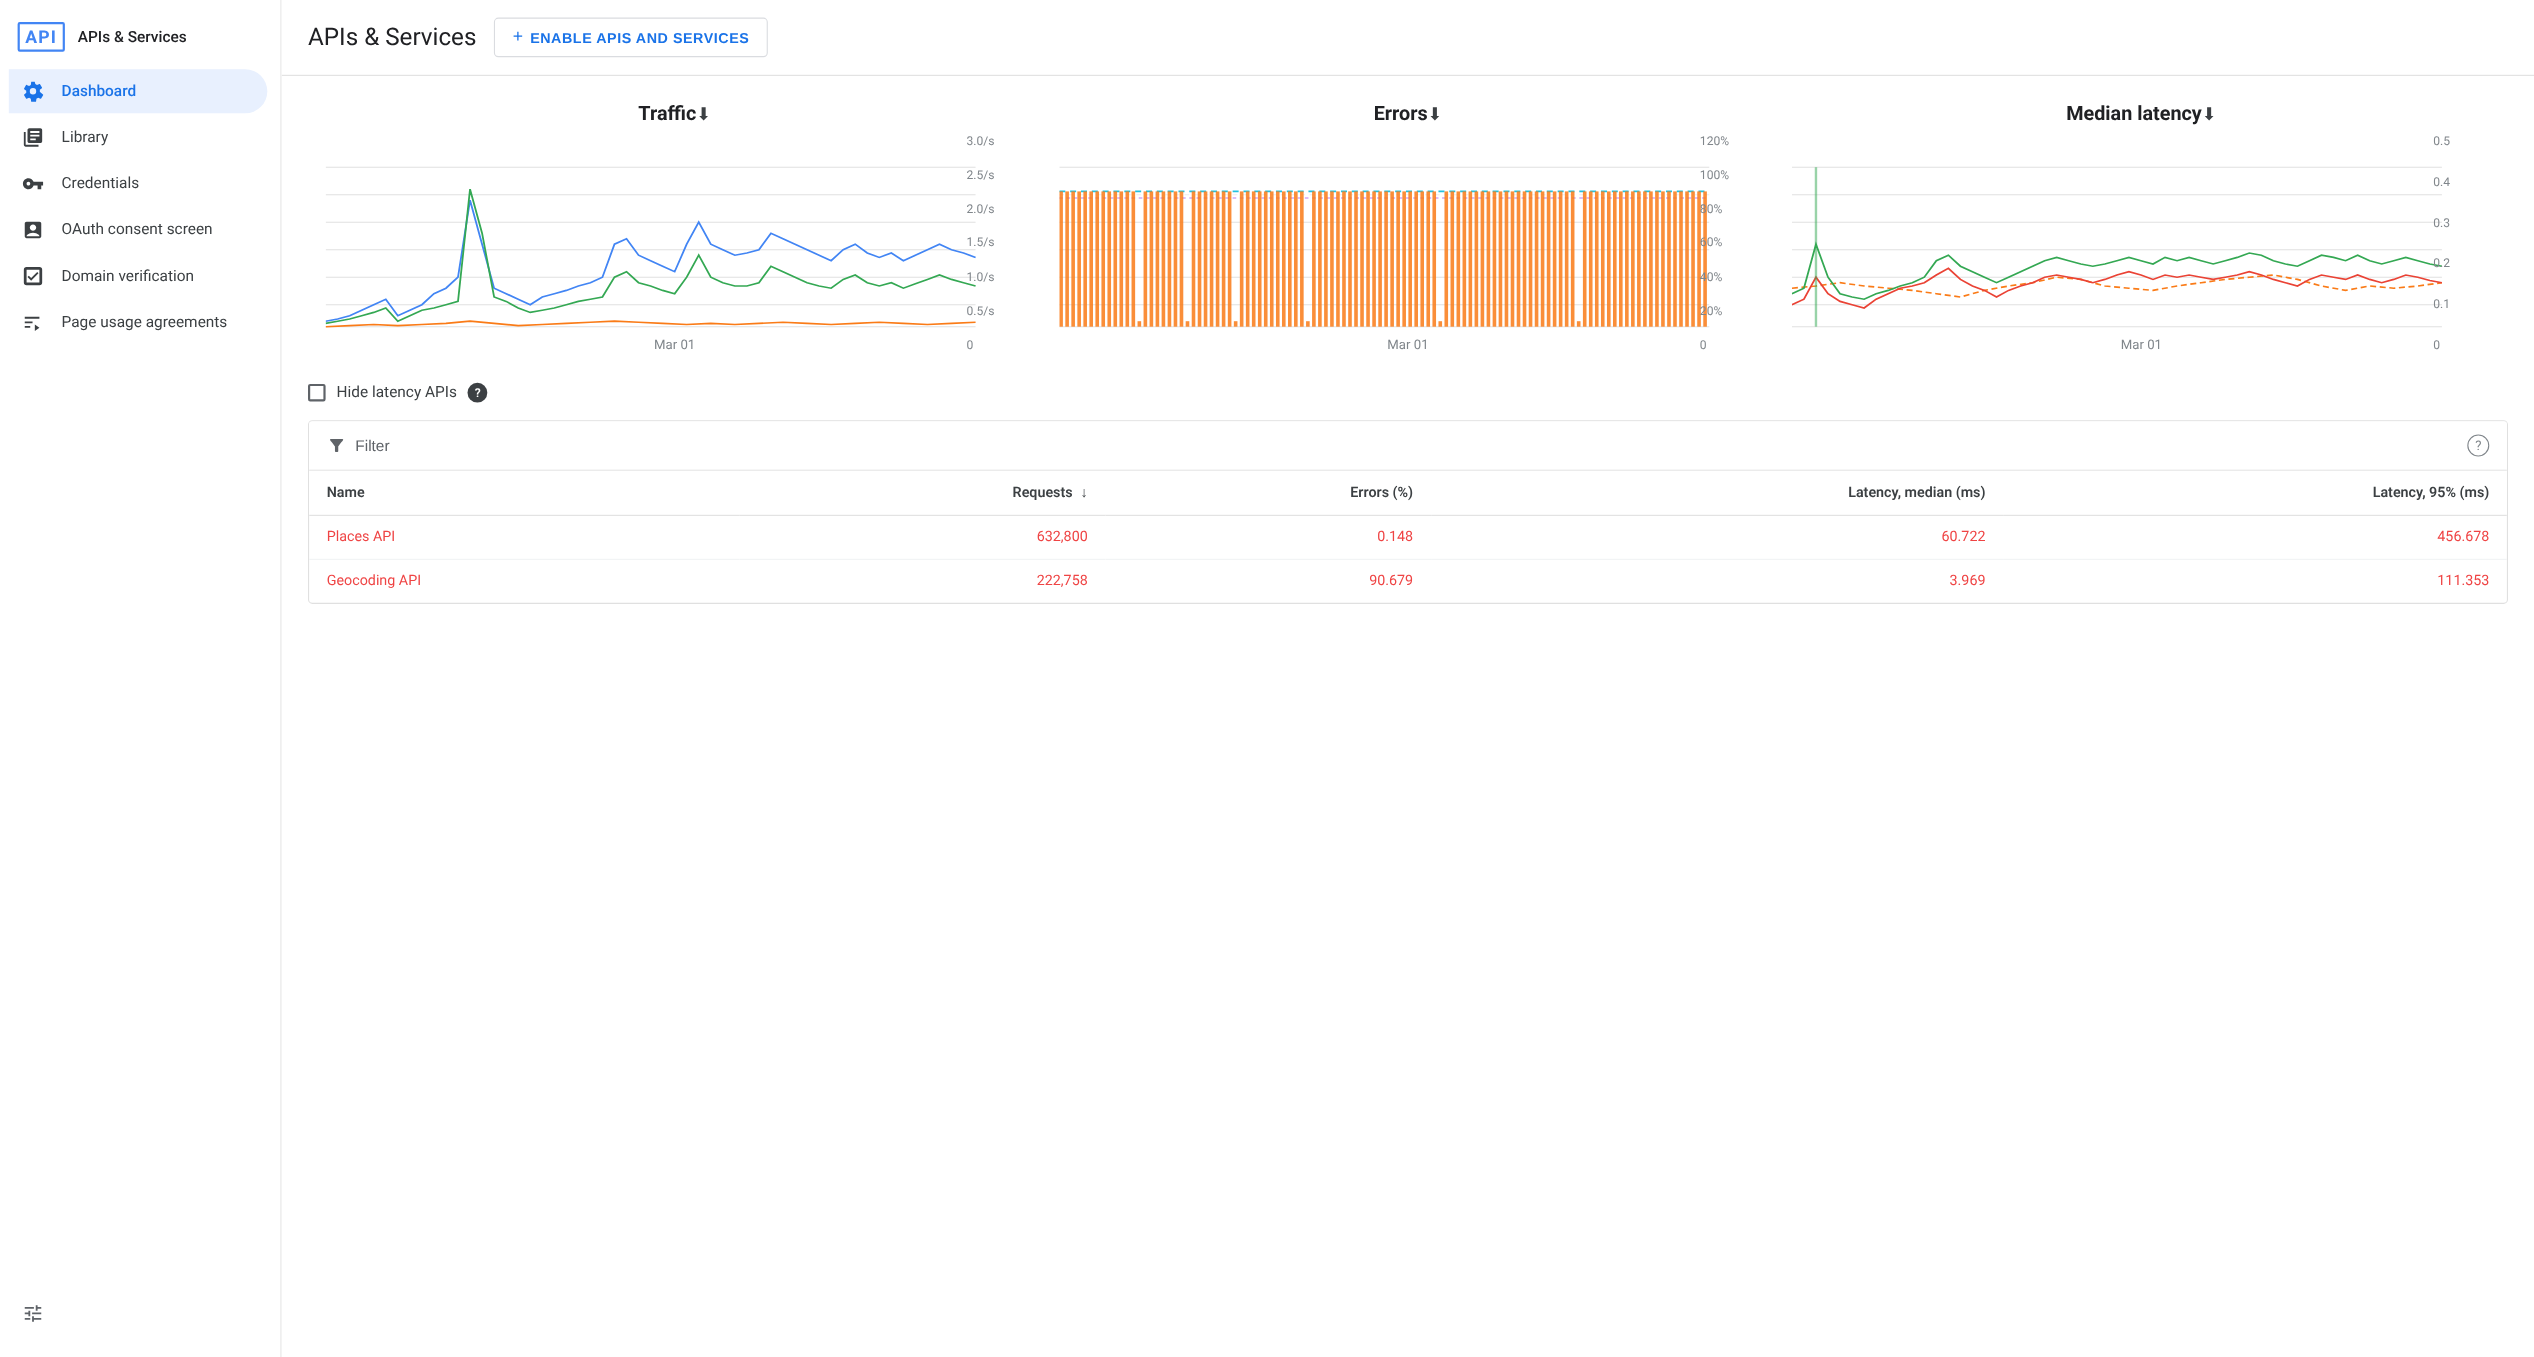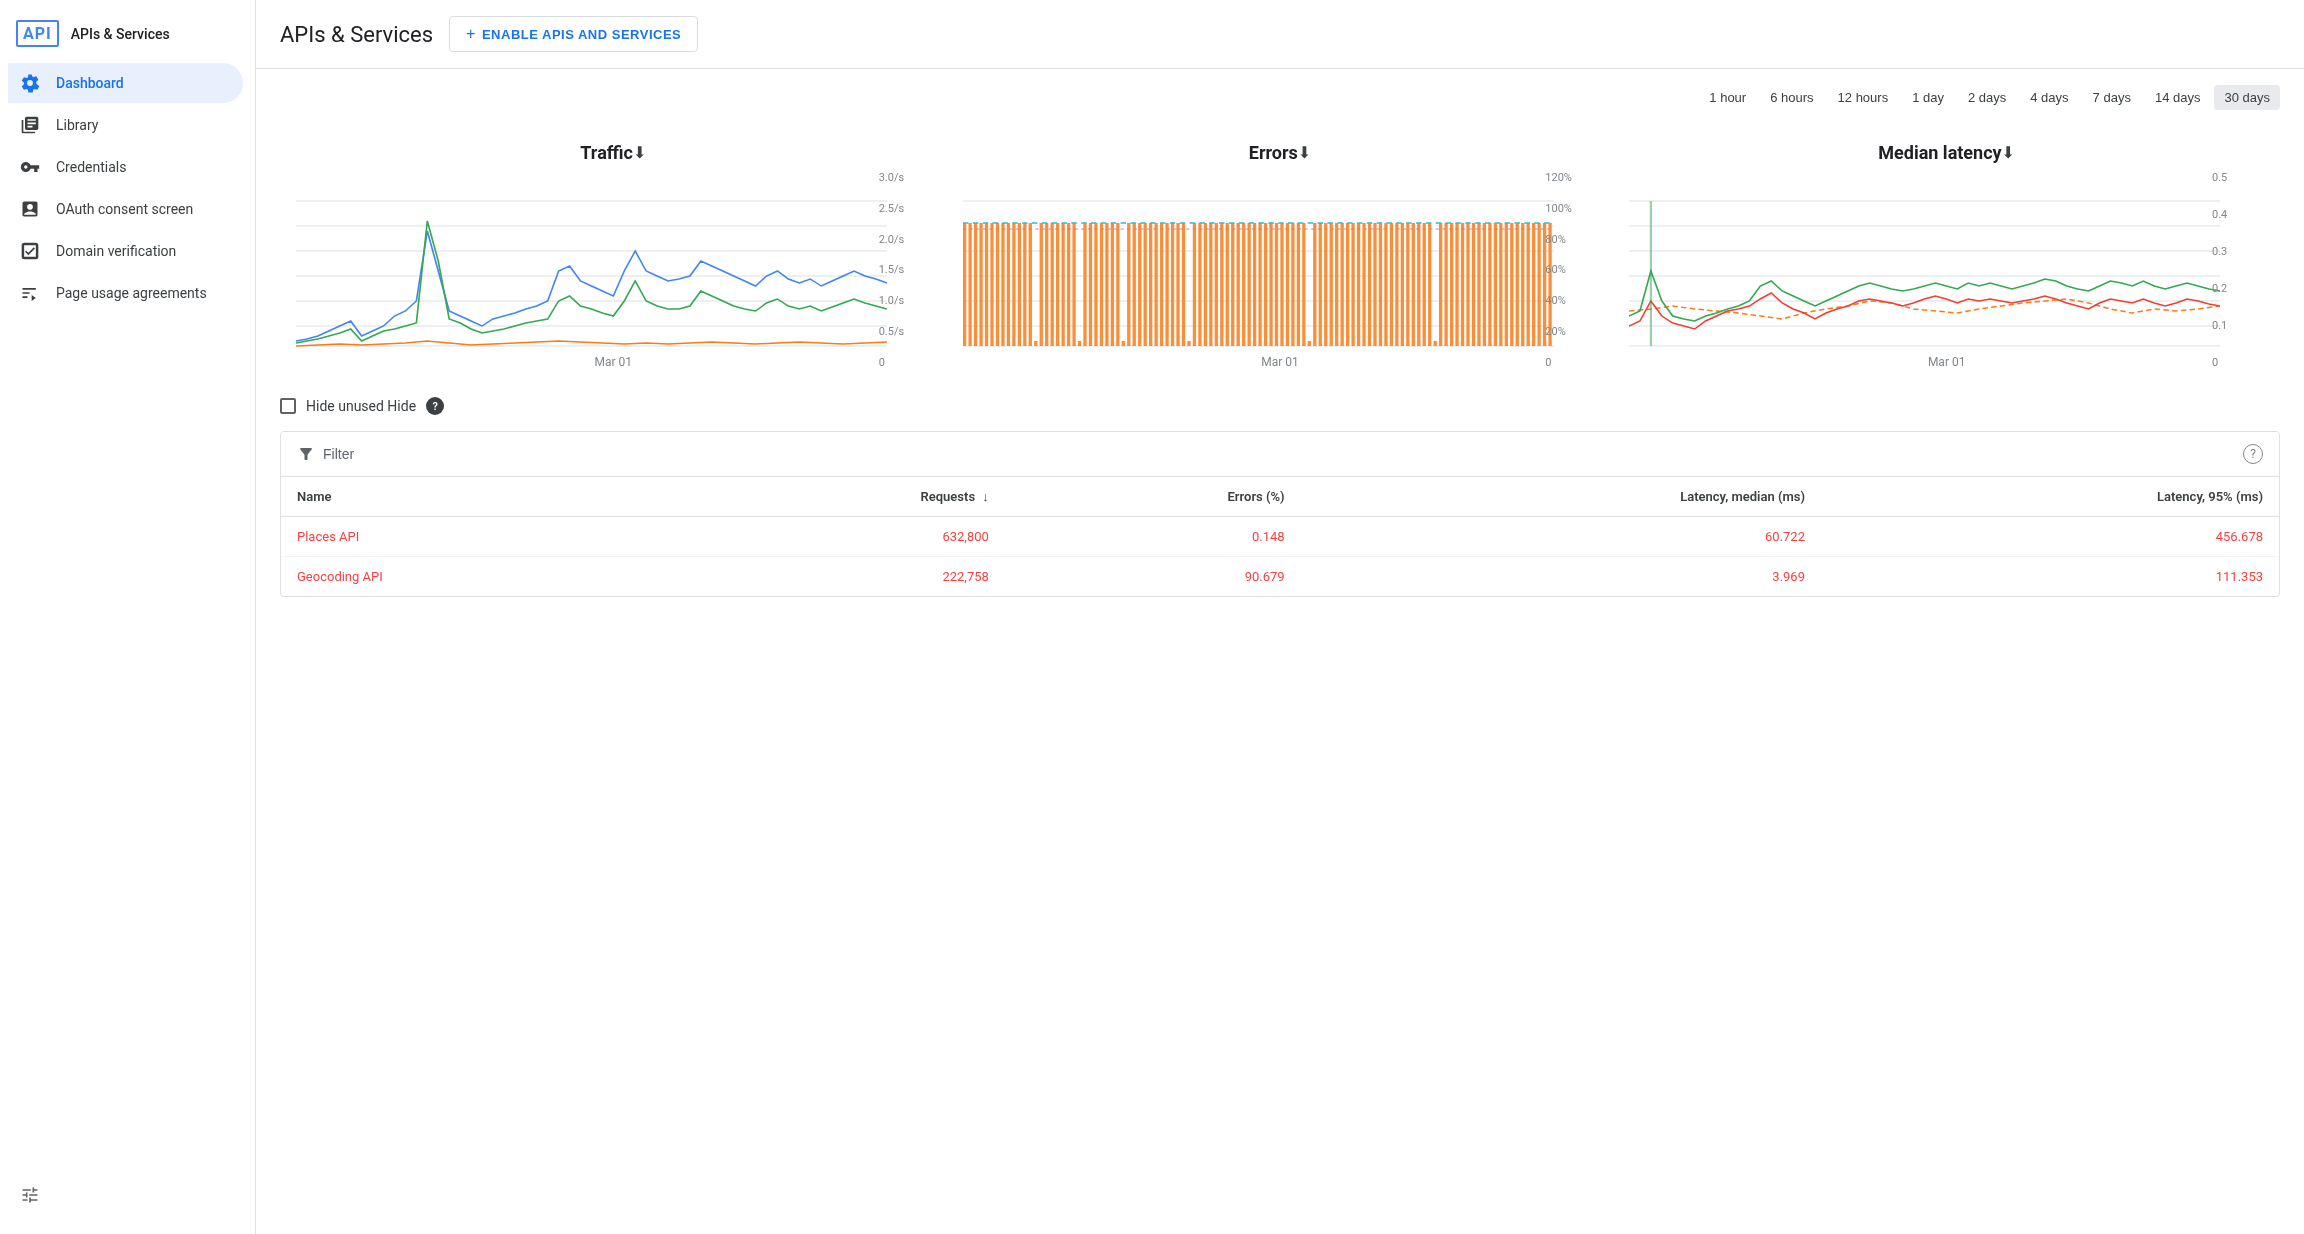--- a/index.html
+++ b/index.html
@@ -339,31 +339,20 @@
   <div class="main-header">
     <h1 class="main-header-title">APIs &amp; Services</h1>
     <button class="enable-btn">
       <span style="font-size:16px;font-weight:300;">+</span>
       <span>ENABLE APIS AND SERVICES</span>
     </button>
   </div>
 
   <div class="content-area">
 
-    <div class="time-range" id="time-range-container">
-        <button class="time-btn">1 hour</button>
-        <button class="time-btn">6 hours</button>
-        <button class="time-btn">12 hours</button>
-        <button class="time-btn">1 day</button>
-        <button class="time-btn">2 days</button>
-        <button class="time-btn">4 days</button>
-        <button class="time-btn">7 days</button>
-        <button class="time-btn">14 days</button>
-        <button class="time-btn active">30 days</button>
-      </div>
 
     <div class="charts-grid">
 
       <div class="chart-card">
         <div class="chart-header">
           <span class="chart-title">Traffic</span>
           <span class="download-icon">⬇</span>
         </div>
         <div class="chart-wrapper">
           <div class="chart-inner">
@@ -581,21 +570,21 @@
             <span>0.2</span>
             <span>0.1</span>
             <span>0</span>
           </div>
         </div>
       </div>
     </div>
 
     <div class="hide-apis-section">
       <div class="checkbox"></div>
-      <label class="hide-apis-label">Hide unused Hide</label>
+      <label class="hide-apis-label">Hide latency APIs</label>
       <div class="help-circle">?</div>
     </div>
 
     <div class="table-section">
       <div class="table-toolbar">
         <button class="filter-btn">
           <svg width="18" height="18" viewBox="0 0 24 24" fill="#5f6368">
             <path d="M4.25 5.61C6.27 8.2 10 13 10 13v6c0 .55.45 1 1 1h2c.55 0 1-.45 1-1v-6s3.72-4.8 5.74-7.39A.998.998 0 0 0 18.95 4H5.04a1 1 0 0 0-.79 1.61z"></path>
           </svg>
           <span>Filter</span>

